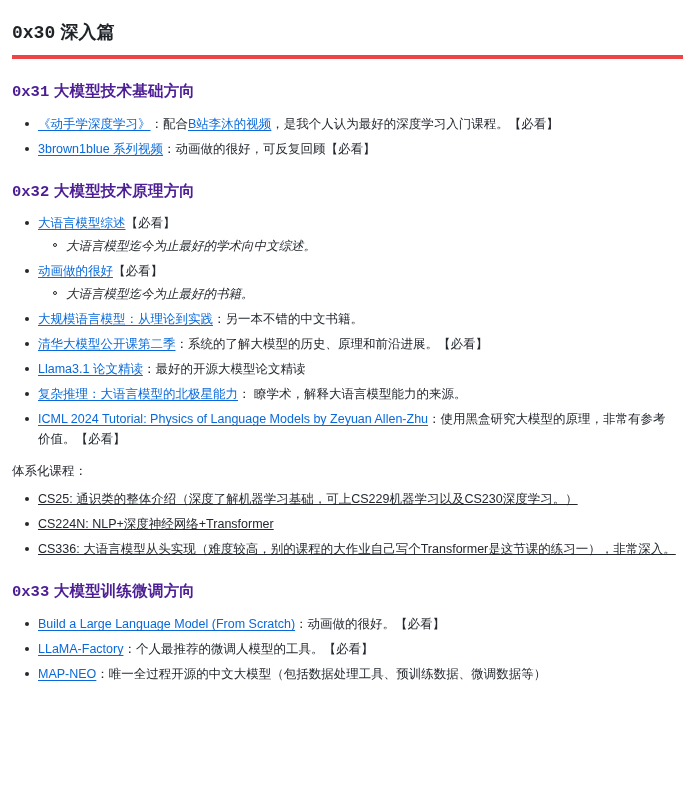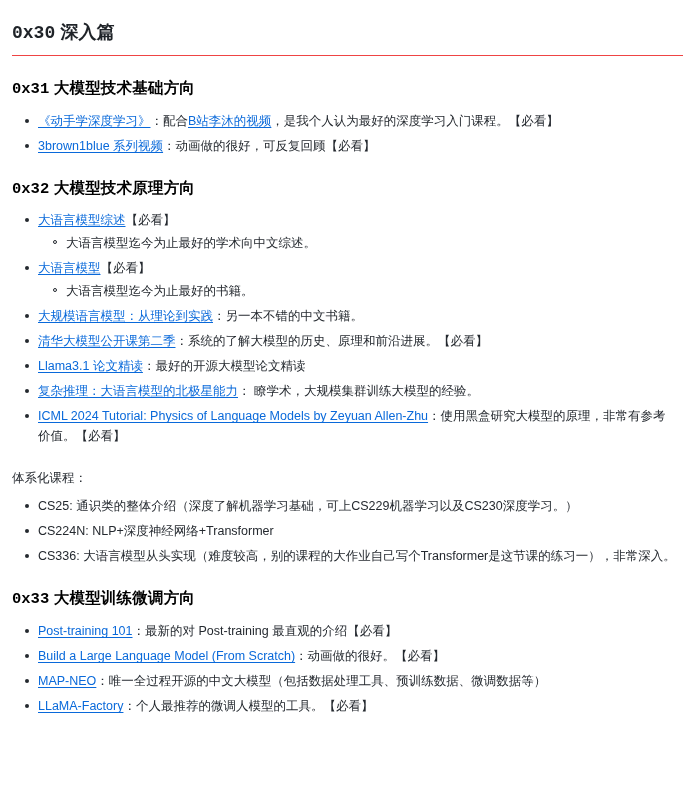--- a/index.html
+++ b/index.html
@@ -18,29 +18,29 @@
   .page {
     padding: 14px 12px 20px 12px;
     box-sizing: border-box;
     width: 695px;
   }
   h1.doc-h1 {
     font-size: 18px;
     font-weight: bold;
     margin: 4px 0 6px 0;
     padding-bottom: 7px;
-    border-bottom: 1px solid #ef4444;
+    border-bottom: 4px solid #ef4444;
     color: #1f2328;
     letter-spacing: 0.2px;
   }
   h2.doc-h2 {
     font-size: 15.5px;
     font-weight: bold;
     margin: 20px 0 9px 0;
-    color: #000000;
+    color: #4c1d95;
     letter-spacing: 0.2px;
   }
   .hx-code {
     font-family: "Liberation Mono", monospace;
     font-weight: bold;
     letter-spacing: 0;
   }
   ul.bullets {
     margin: 0 0 2px 0;
     padding-left: 26px;
@@ -58,20 +58,21 @@
     top: 8px;
     width: 4px;
     height: 4px;
     border-radius: 50%;
     background: #24292f;
   }
   ul.sub {
     margin: 3px 0 2px 0;
     padding-left: 28px;
     list-style: none;
+    font-style: italic;
   }
   ul.sub > li {
     position: relative;
     margin: 0 0 3px 0;
   }
   ul.sub > li::before {
     content: "";
     position: absolute;
     left: -13px;
     top: 7px;
@@ -82,26 +83,27 @@
     box-sizing: border-box;
     background: transparent;
   }
   a.lnk {
     color: #0969da;
     text-decoration: underline;
     text-underline-offset: 2px;
     cursor: pointer;
   }
   .plain-para {
-    margin: 22px 0 8px 0;
+    margin: 12px 0 8px 0;
   }
   .nobullet-list {
     margin: 0;
     padding-left: 26px;
     list-style: none;
+    text-decoration: underline;
   }
   .nobullet-list > li {
     position: relative;
     margin: 0 0 5px 0;
   }
   .nobullet-list > li::before {
     content: "";
     position: absolute;
     left: -13px;
     top: 8px;
@@ -124,36 +126,35 @@
       <h2 class="doc-h2"><span class="hx-code">0x31</span> <span>大模型技术基础方向</span></h2>
       <ul class="bullets">
         <li><a class="lnk" href="#">《动手学深度学习》</a><span>：配合</span><a class="lnk" href="#">B站李沐的视频</a><span>，是我个人认为最好的深度学习入门课程。【必看】</span></li>
         <li><a class="lnk" href="#">3brown1blue 系列视频</a><span>：动画做的很好，可反复回顾【必看】</span></li>
       </ul>
       <h2 class="doc-h2"><span class="hx-code">0x32</span> <span>大模型技术原理方向</span></h2>
       <ul class="bullets">
         <li><a class="lnk" href="#">大语言模型综述</a><span>【必看】</span><ul class="sub">
             <li>大语言模型迄今为止最好的学术向中文综述。</li>
           </ul></li>
-        <li><a class="lnk" href="#">大语言模型</a><span>【必看】</span><ul class="sub">
+        <li><a class="lnk" href="#">动画做的很好</a><span>【必看】</span><ul class="sub">
             <li>大语言模型迄今为止最好的书籍。</li>
           </ul></li>
         <li><a class="lnk" href="#">大规模语言模型：从理论到实践</a><span>：另一本不错的中文书籍。</span></li>
         <li><a class="lnk" href="#">清华大模型公开课第二季</a><span>：系统的了解大模型的历史、原理和前沿进展。【必看】</span></li>
         <li><a class="lnk" href="#">Llama3.1 论文精读</a><span>：最好的开源大模型论文精读</span></li>
-        <li><a class="lnk" href="#">复杂推理：大语言模型的北极星能力</a><span>： 瞭学术，大规模集群训练大模型的经验。</span></li>
+        <li><a class="lnk" href="#">复杂推理：大语言模型的北极星能力</a><span>： 瞭学术，解释大语言模型能力的来源。</span></li>
         <li><a class="lnk" href="#">ICML 2024 Tutorial: Physics of Language Models by Zeyuan Allen-Zhu</a><span>：使用黑盒研究大模型的原理，非常有参考价值。【必看】</span></li>
       </ul>
       <div class="plain-para">体系化课程：</div>
       <ul class="nobullet-list">
         <li><span>CS25: 通识类的整体介绍（深度了解机器学习基础，可上CS229机器学习以及CS230深度学习。）</span></li>
         <li><span>CS224N: NLP+深度神经网络+Transformer</span></li>
         <li><span>CS336: 大语言模型从头实现（难度较高，别的课程的大作业自己写个Transformer是这节课的练习一），非常深入。</span></li>
       </ul>
       <h2 class="doc-h2"><span class="hx-code">0x33</span> <span>大模型训练微调方向</span></h2>
       <ul class="bullets">
-        <li><a class="lnk" href="#">Post-training 101</a><span>：最新的对 Post-training 最直观的介绍【必看】</span></li>
         <li><a class="lnk" href="#">Build a Large Language Model (From Scratch)</a><span>：动画做的很好。【必看】</span></li>
+        <li><a class="lnk" href="#">LLaMA-Factory</a><span>：个人最推荐的微调人模型的工具。【必看】</span></li>
         <li><a class="lnk" href="#">MAP-NEO</a><span>：唯一全过程开源的中文大模型（包括数据处理工具、预训练数据、微调数据等）</span></li>
-        <li><a class="lnk" href="#">LLaMA-Factory</a><span>：个人最推荐的微调人模型的工具。【必看】</span></li>
       </ul>
     </div>
 </div>
 
 </body></html>

